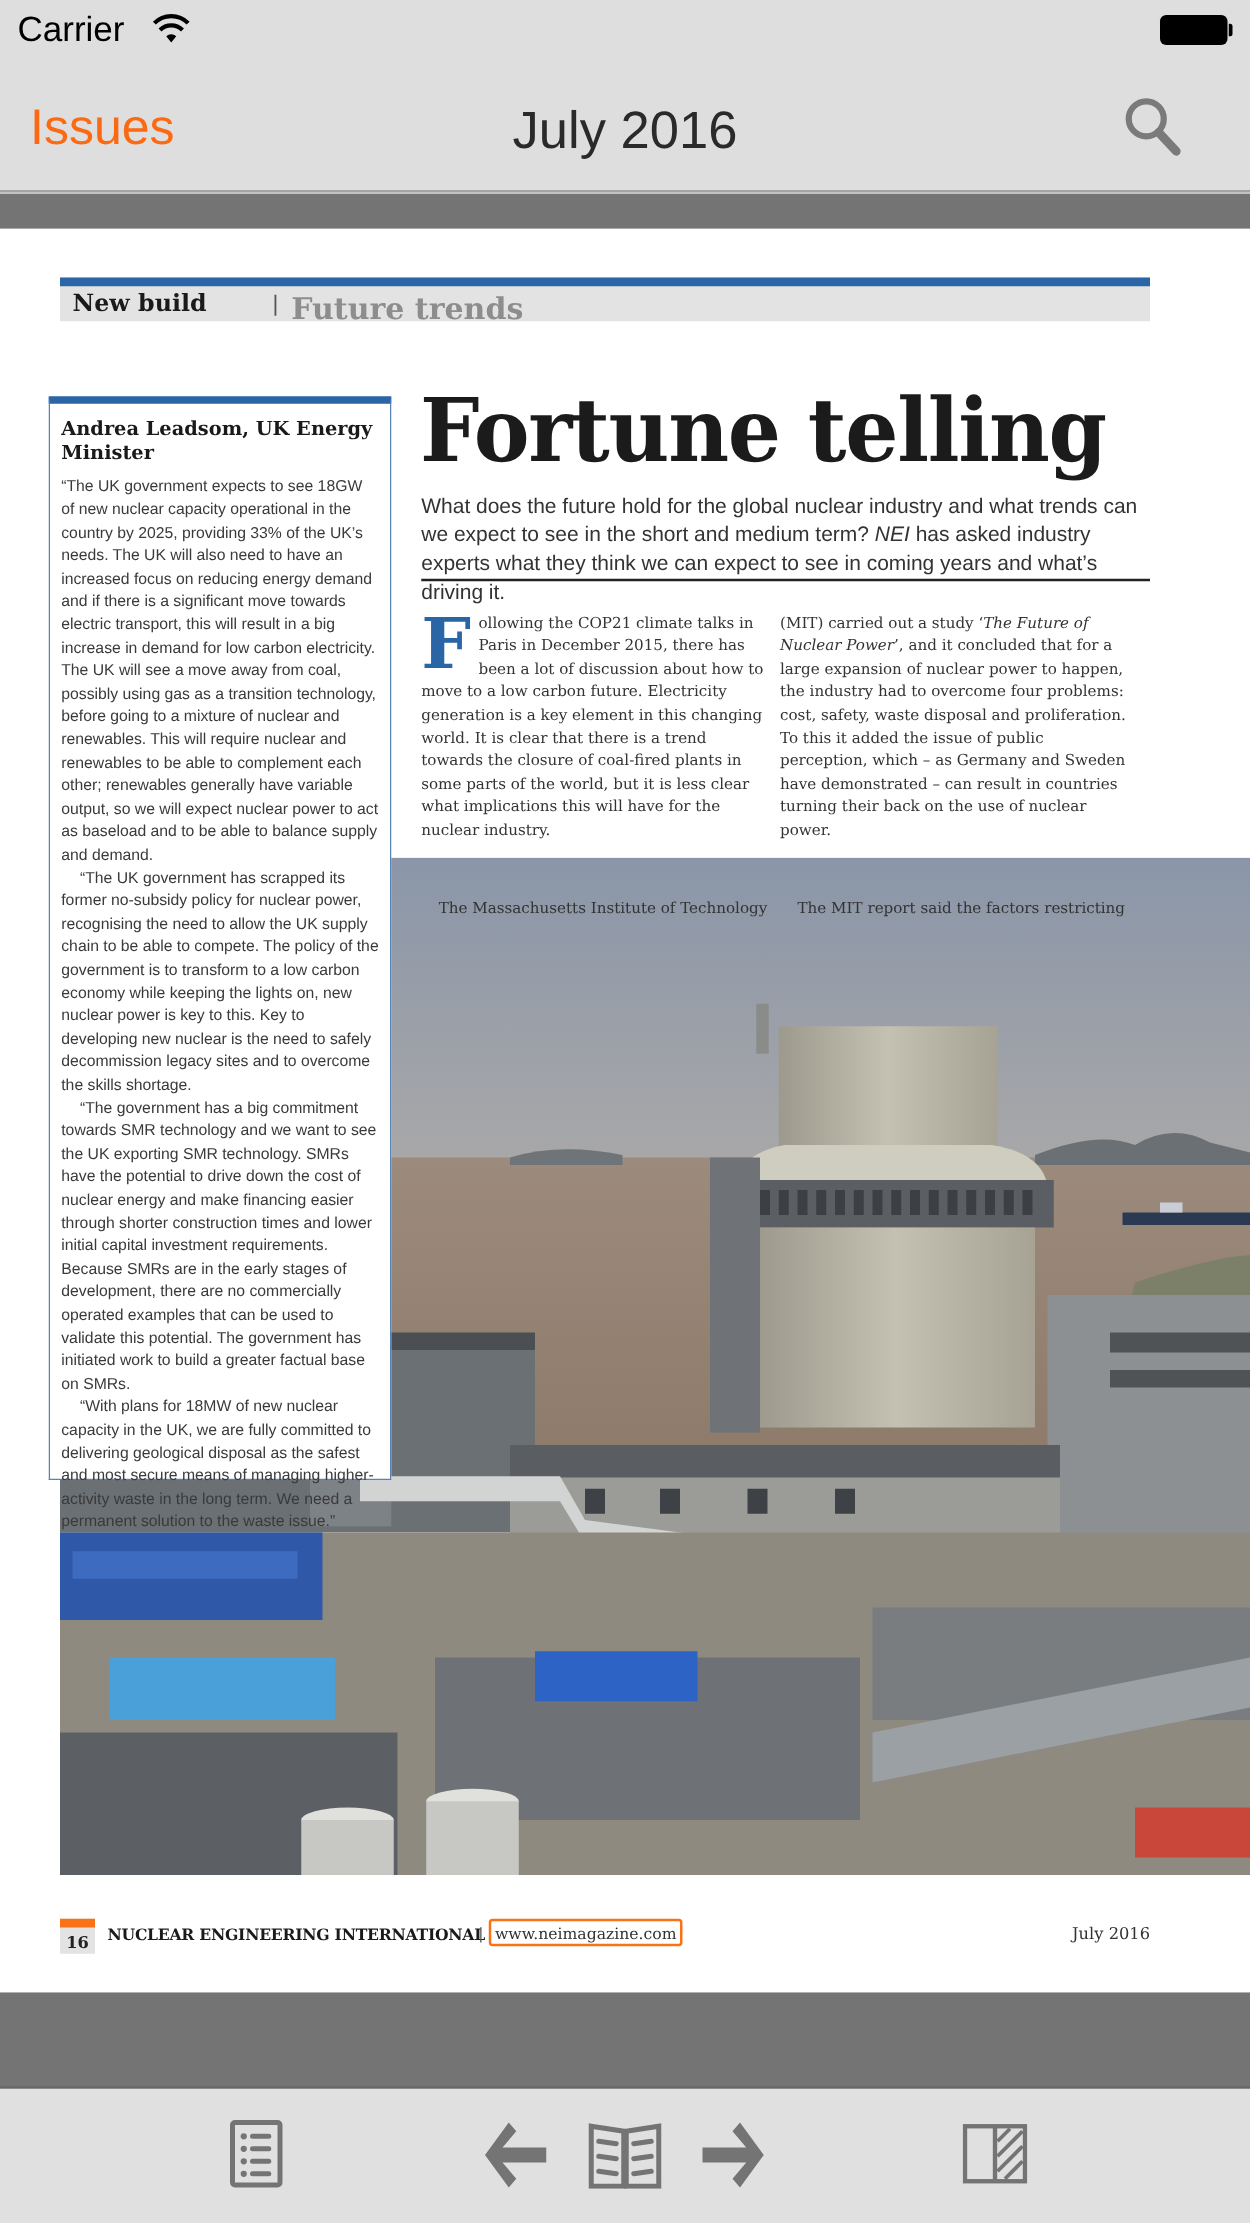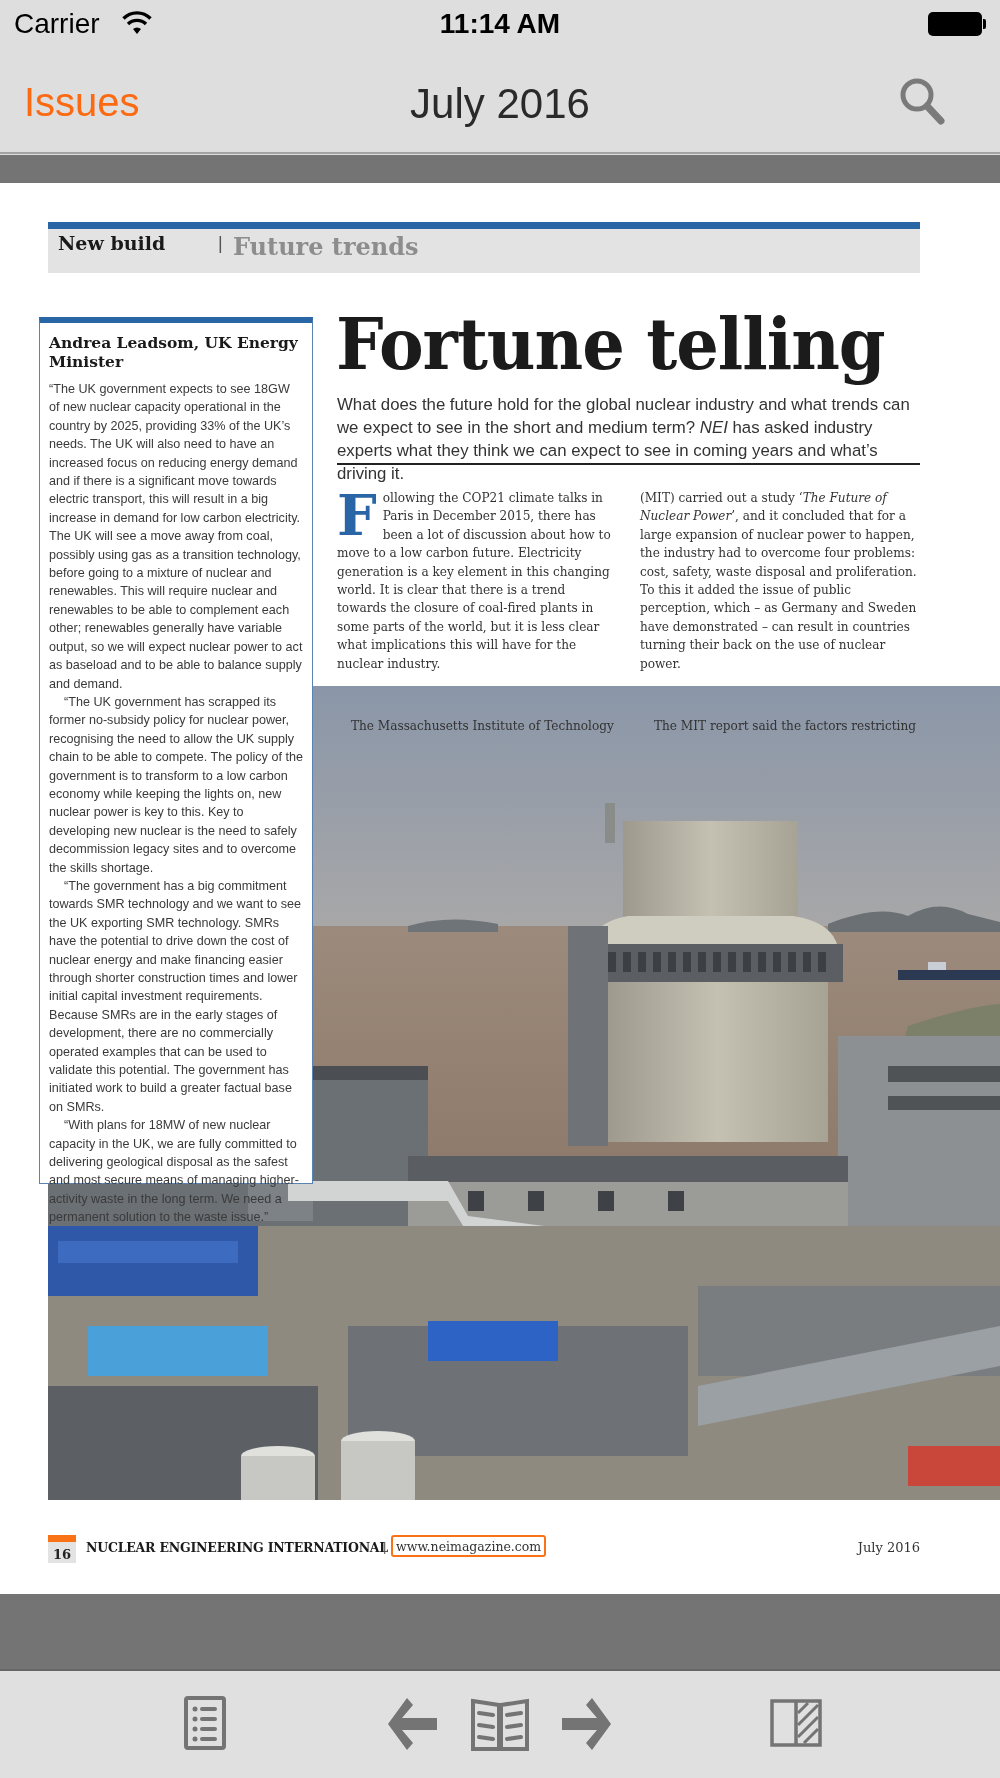--- a/index.html
+++ b/index.html
@@ -17,38 +17,38 @@
   .navbar .search { position: absolute; left: 895px; top: 24px; width: 54px; height: 54px; cursor: pointer; }
 
   .gray-band-top { position: absolute; left: 0; top: 155px; width: 1000px; height: 28px; background: #747474; }
   .page { position: absolute; left: 0; top: 183px; width: 1000px; height: 1411px; background: #fff; overflow: hidden; }
   .gray-band-bottom { position: absolute; left: 0; top: 1594px; width: 1000px; height: 77px; background: #747474; border-bottom: 2px solid #666; }
 
   .toolbar { position: absolute; left: 0; top: 1671px; width: 1000px; height: 107px; background: #e0e0e0; }
   .tb-btn { position: absolute; top: 24px; height: 56px; cursor: pointer; }
 
   
-  .section-bar { position: absolute; left: 48px; top: 39px; width: 872px; height: 51px; background: #e3e3e3; border-top: 7px solid #2a66a5; }
+  .section-bar { position: absolute; left: 48px; top: 39px; width: 872px; height: 35px; background: #e3e3e3; border-top: 7px solid #2a66a5; }
   .section-bar .primary { position: absolute; left: 10px; top: 3px; font-family: "DejaVu Serif", serif; font-weight: bold; font-size: 19px; color: #1a1a1a; }
   .section-bar .sep { position: absolute; left: 170px; top: 4px; font-size: 18px; color: #555; }
   .section-bar .secondary { position: absolute; left: 185px; top: 3px; font-family: "DejaVu Serif", serif; font-weight: bold; font-size: 24px; color: #8d8d8d; }
 
   .sidebar-box { position: absolute; left: 39px; top: 134px; width: 274px; height: 867px; background: #fff; border: 1.5px solid #5a83b5; border-top: 6px solid #2a66a5; padding: 10px 9px 0 9px; z-index: 3; }
   .sidebar-box .heading { font-family: "DejaVu Serif", serif; font-weight: bold; font-size: 15.5px; line-height: 19px; color: #1a1a1a; margin-bottom: 9px; }
   .sidebar-box .heading .normal { font-weight: bold; }
   .sidebar-box p { font-family: "Liberation Sans", sans-serif; font-size: 12.6px; line-height: 18.4px; color: #3a3a3a; text-indent: 15px; }
   .sidebar-box p.first { text-indent: 0; }
 
   .headline { position: absolute; left: 336px; top: 122px; font-family: "DejaVu Serif", serif; font-weight: bold; font-size: 67px; letter-spacing: -1px; color: #1b1b1b; transform: scaleY(1.05); }
   .standfirst { position: absolute; left: 337px; top: 210px; width: 585px; font-family: "Liberation Sans", sans-serif; font-size: 16.8px; line-height: 23px; color: #333; }
   .standfirst-rule { position: absolute; left: 337px; top: 280px; width: 583px; height: 2px; background: #222; }
 
   .col { position: absolute; top: 306px; width: 280px; font-family: "DejaVu Serif", serif; font-size: 12.1px; line-height: 18.4px; color: #333; }
   .col1 { left: 337px; }
-  .col2 { left: 640px; }
+  .col2 { left: 624px; }
   .col p.indent { text-indent: 14px; margin-top: 44px; }
   .dropcap { float: left; font-family: "DejaVu Serif", serif; font-weight: bold; font-size: 56px; line-height: 48px; color: #2a66a5; margin: 2px 6px 0 0; }
 
   .photo { position: absolute; left: 48px; top: 503px; width: 952px; height: 814px; overflow: hidden; }
 
   .footer { position: absolute; left: 48px; top: 1352px; width: 872px; height: 28px; }
   .footer .page-num { position: absolute; left: 0; top: 0; width: 28px; height: 28px; background: #e3e3e3; border-top: 7px solid #f97316; font-family: "DejaVu Serif", serif; font-weight: bold; font-size: 13px; text-align: center; line-height: 26px; color: #222; }
   .footer .pub { position: absolute; left: 38px; top: 5px; font-family: "DejaVu Serif", serif; font-weight: bold; font-size: 12.5px; color: #1a1a1a; letter-spacing: -0.2px; }
   .footer .sep { position: absolute; left: 335px; top: 4px; font-size: 13px; color: #555; }
   .footer .link { position: absolute; left: 343px; top: 0; height: 22px; padding: 2px 3px; border: 2px solid #f97316; border-radius: 3px; font-family: "DejaVu Serif", serif; font-size: 12.5px; color: #333; cursor: pointer; }
@@ -57,21 +57,20 @@
 </head>
 <body>
 
 <div class="statusbar">
   <span class="carrier">Carrier</span>
   <svg class="wifi" viewBox="0 0 30 26">
     <path d="M15 24 L11 19 A6 6 0 0 1 19 19 Z" fill="#000"></path>
     <path d="M6 14 A13 13 0 0 1 24 14" stroke="#000" stroke-width="3.4" fill="none"></path>
     <path d="M1.5 8.5 A19 19 0 0 1 28.5 8.5" stroke="#000" stroke-width="3.4" fill="none"></path>
   </svg>
-  <span class="time">11:14 AM</span>
   <div class="battery"></div>
   <div class="battery-tip"></div>
 </div>
 
 <div class="navbar">
   <span class="back">Issues</span>
   <span class="title">July 2016</span>
   <svg class="search" viewBox="0 0 54 54">
     <circle cx="22" cy="21" r="14" stroke="#7a7a7a" stroke-width="5" fill="none"></circle>
     <line x1="32" y1="32" x2="46" y2="47" stroke="#7a7a7a" stroke-width="7" stroke-linecap="round"></line>

